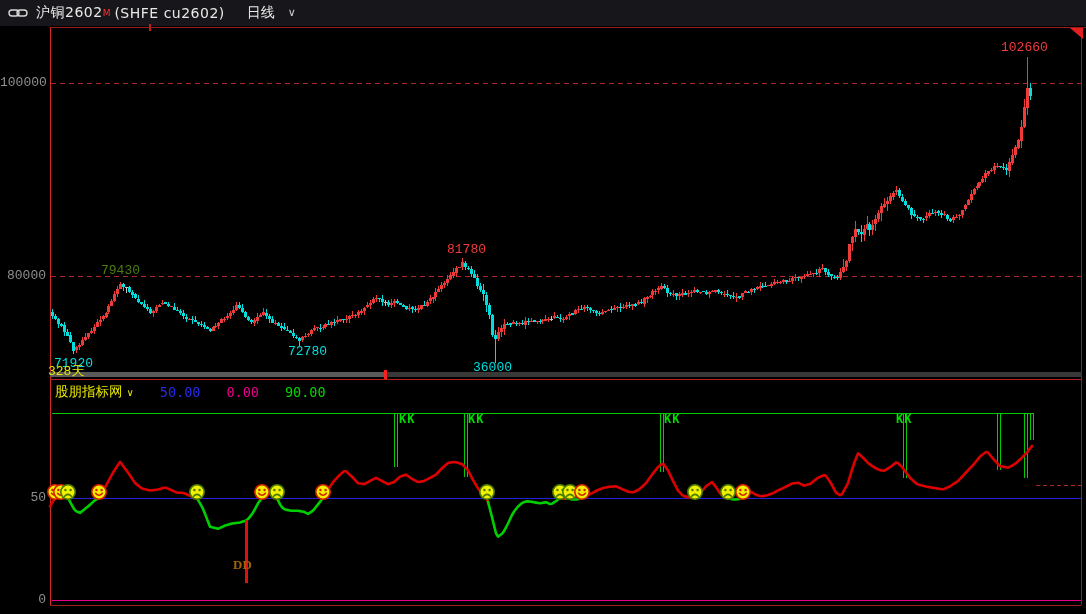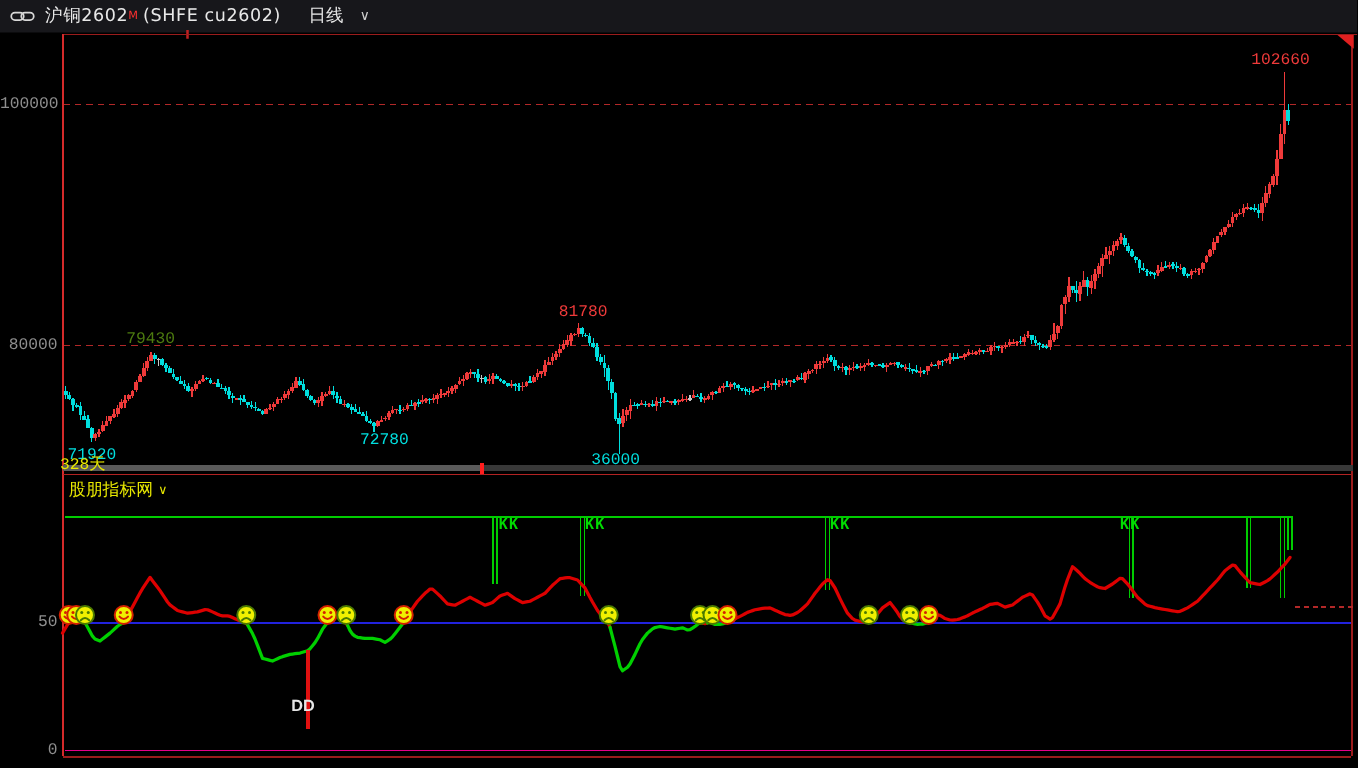--- a/index.html
+++ b/index.html
@@ -19,22 +19,22 @@
   .tick{color:#8f8f8f;width:46px;text-align:right;}
   .tri{position:absolute;left:1070px;top:28px;width:0;height:0;
        border-left:13px solid transparent;border-top:11px solid #e02020;}
   .ind-header{position:absolute;left:55px;top:384px;height:16px;display:flex;align-items:center;
               font-size:13.5px;white-space:nowrap;}
   .ind-name{color:#e8e800;cursor:pointer;display:inline-flex;align-items:center;gap:4px;}
   .ind-name .chev{color:#e8e800;font-size:10px;}
   .ind-param{font-family:"DejaVu Sans Mono","DejaVu Sans",monospace;margin-left:26px;}
   .kk{position:absolute;top:412px;color:#00dc00;font-size:12px;font-weight:bold;
       font-family:"DejaVu Sans Mono",monospace;letter-spacing:1px;}
-  .dd-lbl{position:absolute;color:#e5e5e5;font-size:13px;font-weight:bold;
-          font-family:Liberation Sans, sans-serif;}
+  .dd-lbl{position:absolute;color:#a16207;font-size:13px;font-weight:bold;
+          font-family:Liberation Serif, serif;}
   .redtick{position:absolute;left:149px;top:24px;width:2px;height:7px;background:#c02020;}
 </style>
 </head>
 <body>
 
 <div class="screen">
 
   <div class="titlebar">
     <span class="link-icon">
       <svg width="20" height="14" viewBox="0 0 20 14">
@@ -869,15 +869,16 @@
       <div class="kk" style="left: 664px;">KK</div>
       <div class="kk" style="left: 896px;">KK</div>
       <div class="dd-lbl" style="left: 233px; top: 557px;">DD</div>
     </div>
 
   <div class="ind-header">
     <span class="ind-name">
       <span>股朋指标网</span>
       <span class="chev">∨</span>
     </span>
+    <span id="ind-params"><span class="ind-param" style="color: rgb(40, 40, 232);">50.00</span><span class="ind-param" style="color: rgb(230, 0, 140);">0.00</span><span class="ind-param" style="color: rgb(0, 216, 0);">90.00</span></span>
   </div>
 
 </div>
 
 </body></html>

